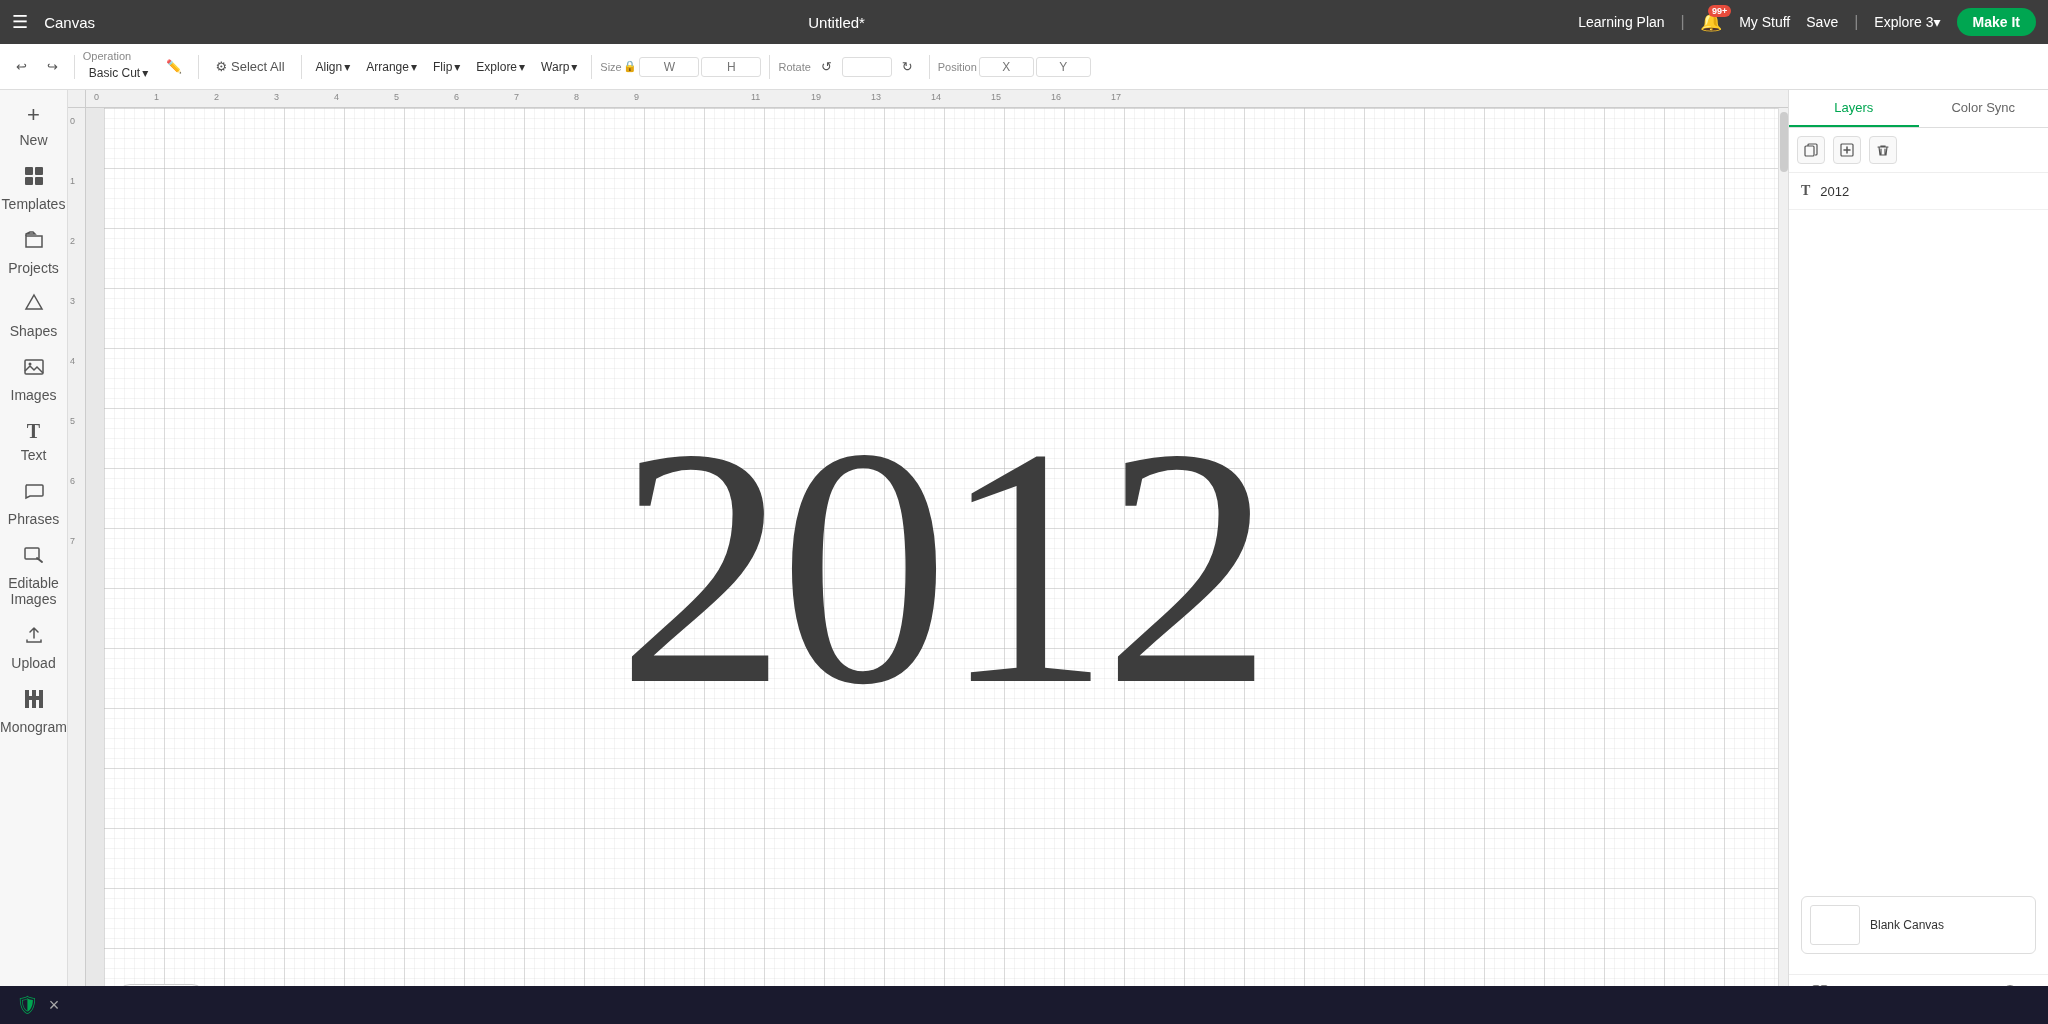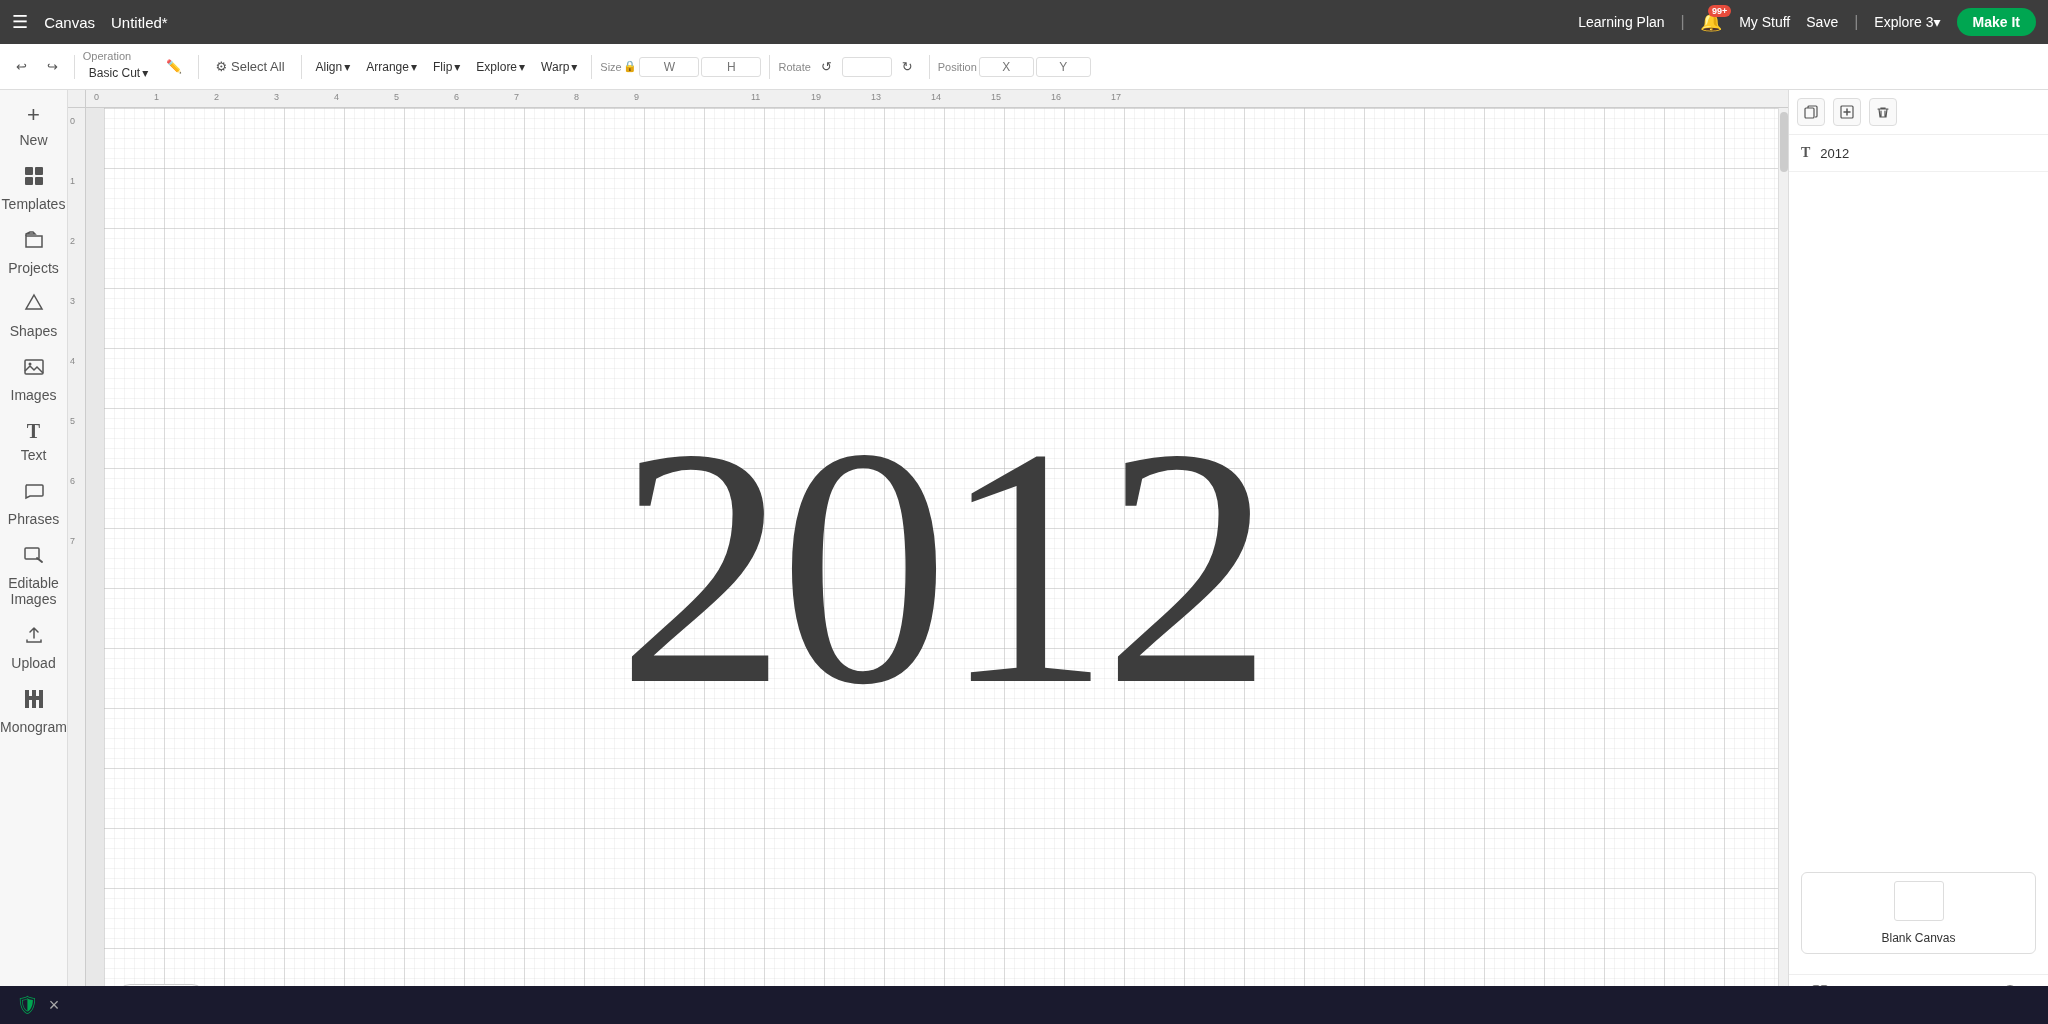--- a/index.html
+++ b/index.html
@@ -4,21 +4,21 @@
   <style>
     * { box-sizing: border-box; margin: 0; padding: 0; }
     body { font-family: -apple-system, BlinkMacSystemFont, 'Segoe UI', sans-serif; background: #f0f0f0; overflow: hidden; width: 2048px; height: 1024px; }
 
     
     .header {
       display: flex; align-items: center; background: #3d3d3d; height: 44px; padding: 0 12px; gap: 16px;
     }
     .header-menu-icon { color: #fff; font-size: 18px; cursor: pointer; }
     .header-canvas-label { color: #fff; font-size: 15px; font-weight: 500; }
-    .header-title { flex: 1; color: #fff; font-size: 15px; }
+    .header-title { flex: 1; text-align: center; color: #fff; font-size: 15px; }
     .header-right { display: flex; align-items: center; gap: 16px; }
     .header-learning-plan { color: #fff; font-size: 14px; cursor: pointer; }
     .header-divider { color: #888; font-size: 16px; }
     .header-notification { position: relative; cursor: pointer; }
     .header-notification-icon { color: #fff; font-size: 18px; }
     .header-notification-badge {
       position: absolute; top: -6px; right: -8px;
       background: #e74c3c; color: #fff; font-size: 9px; border-radius: 8px;
       padding: 1px 4px; font-weight: bold;
     }
@@ -125,21 +125,21 @@
       cursor: pointer; font-size: 13px; color: #555; background: #f9f9f9;
     }
     .layer-item {
       display: flex; align-items: center; padding: 10px 12px; gap: 10px;
       border-bottom: 1px solid #f0f0f0; cursor: pointer;
     }
     .layer-type-icon { font-size: 16px; color: #666; }
     .layer-name { font-size: 13px; color: #333; }
     .canvas-item {
       display: flex; align-items: center; gap: 10px; padding: 8px; border: 1px solid #ddd;
-      border-radius: 6px; cursor: pointer; margin-bottom: 8px; flex-direction: column;
+      border-radius: 6px; cursor: pointer; margin-bottom: 8px;
     }
     .canvas-item-thumb {
       width: 50px; height: 40px; border: 1px solid #ddd; background: #fff;
       flex-shrink: 0; border-radius: 3px;
     }
     .canvas-item-name { font-size: 12px; color: #333; }
 
     
     .bottom-actions {
       display: flex; justify-content: space-around; padding: 8px 12px;
@@ -411,20 +411,24 @@
         </div>
       </div>
 
       <div style="width:10px; background:#f0f0f0; border-left:1px solid #ddd;">
         <div style="width:8px; height:60px; background:#ccc; border-radius:4px; margin:4px auto;"></div>
       </div>
     </div>
   </div>
 
   <div class="right-panel">
+    <div class="right-panel-tabs">
+      <div class="right-tab active">Layers</div>
+      <div class="right-tab">Color Sync</div>
+    </div>
 
     <div class="right-panel-toolbar">
       <div class="right-panel-icon-btn">
         <svg width="14" height="14" viewBox="0 0 14 14" fill="none">
             <rect x="1" y="3" width="9" height="10" rx="1" stroke="#555" stroke-width="1.2" fill="none"></rect>
             <path d="M4 3V2a1 1 0 0 1 1-1h7a1 1 0 0 1 1 1v9a1 1 0 0 1-1 1h-1" stroke="#555" stroke-width="1.2"></path>
           </svg>
       </div>
       <div class="right-panel-icon-btn">
         <svg width="14" height="14" viewBox="0 0 14 14" fill="none">

